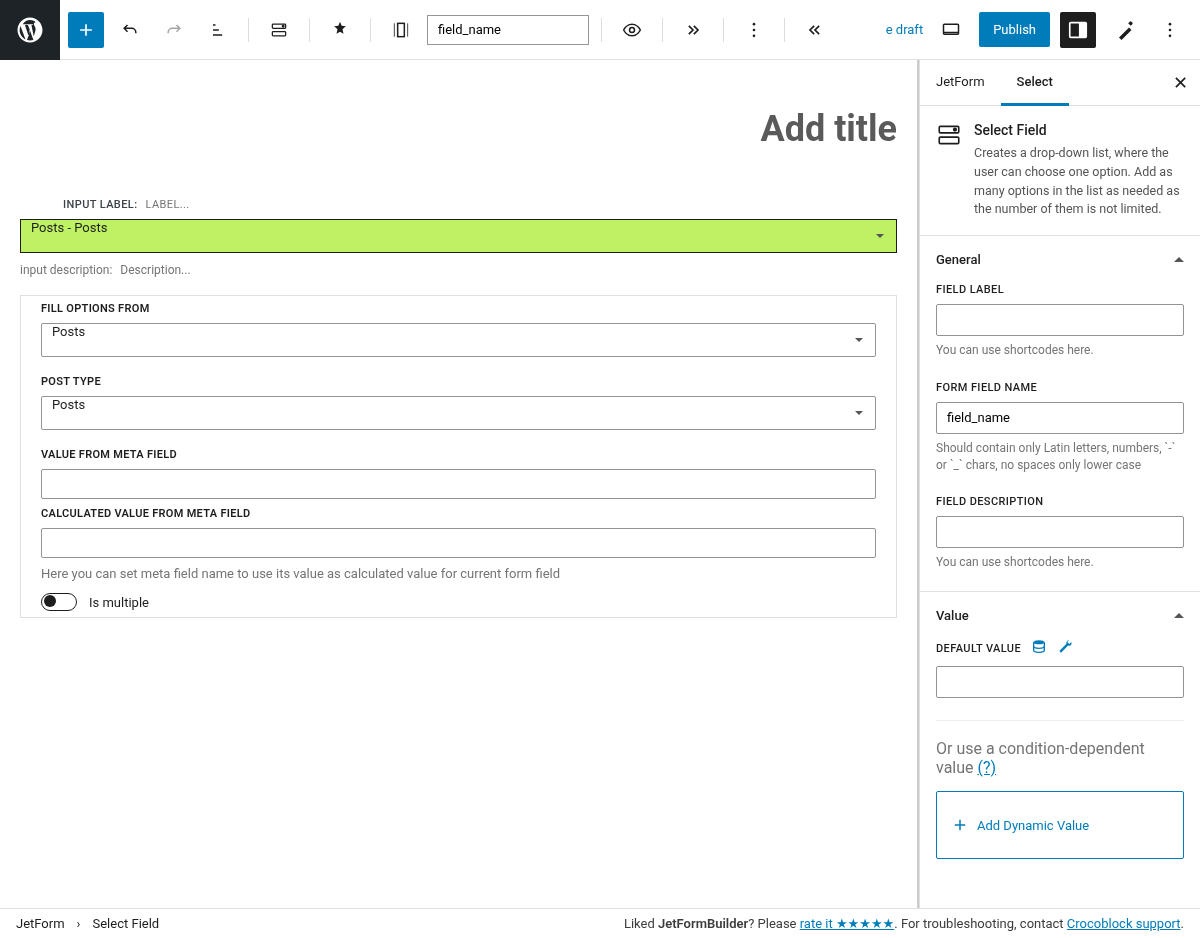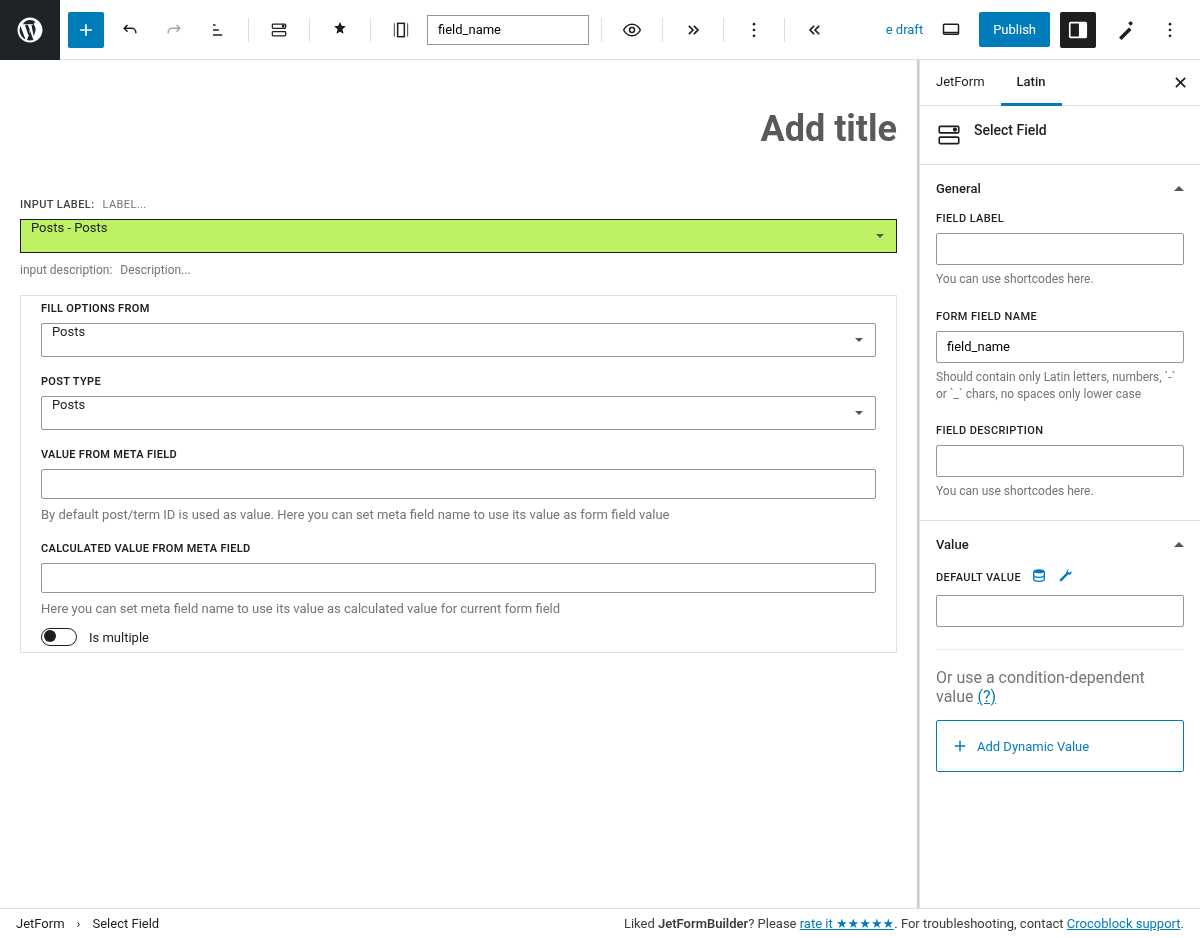--- a/index.html
+++ b/index.html
@@ -20,21 +20,21 @@
 .settings-active { width: 36px; height: 36px; background: #1e1e1e; display: flex; align-items: center; justify-content: center; border-radius: 2px; }
 .settings-active svg { fill: #fff; }
 
 .main { display: flex; height: 848px; }
 .editor { flex: 1; position: relative; overflow-y: auto; border-right: 2px solid #ccc; }
 .editor-inner { padding: 48px 20px 20px 20px; }
 .page-title { font-size: 36px; font-weight: 700; color: #5a5a5a; margin-bottom: 48px; text-align: right; }
 
 .field-block { }
 .fb-label-row { display: flex; gap: 8px; font-size: 11px; letter-spacing: 0.4px; margin-bottom: 8px; }
-.fb-label-row .lbl { text-transform: uppercase; color: #3c434a; font-weight: 500; }
+.fb-label-row .lbl { text-transform: uppercase; color: #3c434a; font-weight: 500; margin-left: 43px; }
 .fb-label-row .ph { color: #757575; }
 .fb-select-main { width: 100%; height: 34px; border: 1px solid #1e1e1e; padding: 0 32px 0 10px; font-size: 13px; background: #bef264; position: relative; cursor: pointer; }
 .fb-select-main::after { content: ""; position: absolute; right: 12px; top: 14px; border: 4px solid transparent; border-top-color: #555; }
 .fb-desc-row { display: flex; gap: 8px; font-size: 12px; color: #757575; margin-top: 10px; }
 
 .options-panel { border: 1px solid #e0e0e0; padding: 6px 20px; margin-top: 18px; }
 .op-label { font-size: 11px; font-weight: 600; letter-spacing: 0.3px; text-transform: uppercase; color: #1e1e1e; margin-bottom: 8px; }
 .op-select { width: 100%; height: 34px; border: 1px solid #949494; border-radius: 2px; padding: 0 28px 0 10px; font-size: 13px; background: #fff; position: relative; cursor: pointer; margin-bottom: 18px; }
 .op-select::after { content: ""; position: absolute; right: 12px; top: 14px; border: 4px solid transparent; border-top-color: #555; }
 .op-input { width: 100%; height: 30px; border: 1px solid #949494; border-radius: 2px; padding: 0 10px; margin-bottom: 8px; }
@@ -58,21 +58,21 @@
 .sb-sec-head span { font-size: 13px; font-weight: 500; }
 .sb-sec-body { padding: 0 16px 20px 16px; }
 .sb-field-label { font-size: 11px; font-weight: 500; letter-spacing: 0.4px; text-transform: uppercase; margin-bottom: 8px; }
 .sb-input { width: 100%; height: 32px; border: 1px solid #949494; border-radius: 2px; padding: 0 10px; font-size: 13px; margin-bottom: 6px; }
 .sb-hint { font-size: 12px; color: #757575; margin-bottom: 22px; line-height: 1.4; }
 .sb-icon-row { display: flex; align-items: center; gap: 10px; margin-bottom: 8px; }
 .sb-icon-row .sb-field-label { margin-bottom: 0; }
 .sb-mini-icon { color: #007cba; cursor: pointer; }
 .sb-or-text { font-size: 16px; color: #757575; margin: 18px 0 14px 0; }
 .sb-or-text a { color: #007cba; }
-.sb-outline-btn { display: flex; align-items: center; gap: 8px; border: 1px solid #007cba; color: #007cba; padding: 16px 14px; border-radius: 2px; font-size: 13px; cursor: pointer; }
+.sb-outline-btn { display: flex; align-items: center; gap: 8px; border: 1px solid #007cba; color: #007cba; padding: 24px 14px; border-radius: 2px; font-size: 13px; cursor: pointer; }
 .hr-light { border: none; border-top: 1px solid #eee; margin: 16px 0 0 0; }
 
 .footer { height: 30px; border-top: 1px solid #e0e0e0; display: flex; align-items: center; justify-content: space-between; padding: 0 16px; font-size: 13px; }
 .breadcrumb { display: flex; gap: 12px; color: #1e1e1e; }
 .footer-right { color: #3c3c3c; }
 .footer-right a { color: #007cba; }
 .footer-right strong { font-weight: 600; }
 
 .chev-up::before { content: ""; display: inline-block; border: 5px solid transparent; border-bottom-color: #555; transform: translateY(-2px); }
 </style>
@@ -204,52 +204,52 @@
 
         <div class="options-panel">
           <div class="op-label">FILL OPTIONS FROM</div>
           <div class="op-select">Posts</div>
 
           <div class="op-label">POST TYPE</div>
           <div class="op-select">Posts</div>
 
           <div class="op-label">VALUE FROM META FIELD</div>
           <input class="op-input" style="">
-          <div class="op-hint">By default post/term ID is used as value. Here you can set meta field name to use its value as form field value</div>
 
           <div class="op-label">CALCULATED VALUE FROM META FIELD</div>
           <input class="op-input" style="">
           <div class="op-hint" style="margin-bottom:12px">Here you can set meta field name to use its value as calculated value for current form field</div>
 
           <div class="toggle-row">
             <div class="toggle"></div>
             <span>Is multiple</span>
           </div>
         </div>
       </div>
     </div>
   </div>
 
   <div class="sidebar">
     <div class="sb-tabs">
       <div class="sb-tab">JetForm</div>
-      <div class="sb-tab active">Latin</div>
+      <div class="sb-tab active">Select</div>
       <div class="sb-close">✕</div>
     </div>
 
     <div class="sb-block-header">
       <div class="sb-block-icon">
         <svg viewBox="0 0 24 24" fill="none" stroke="#1e1e1e" stroke-width="1.5">
             <rect x="3" y="4" width="18" height="6" rx="1"></rect>
             <rect x="3" y="14" width="18" height="6" rx="1"></rect>
             <circle cx="17.5" cy="7" r="1.2" fill="#1e1e1e"></circle>
           </svg>
       </div>
       <div>
         <div class="sb-block-title">Select Field</div>
+        <div class="sb-block-desc">Creates a drop-down list, where the user can choose one option. Add as many options in the list as needed as the number of them is not limited.</div>
       </div>
     </div>
 
     <div class="sb-section">
       <div class="sb-sec-head">
         <span>General</span>
         <span class="chev-up"></span>
       </div>
       <div class="sb-sec-body">
         <div class="sb-field-label">FIELD LABEL</div>

